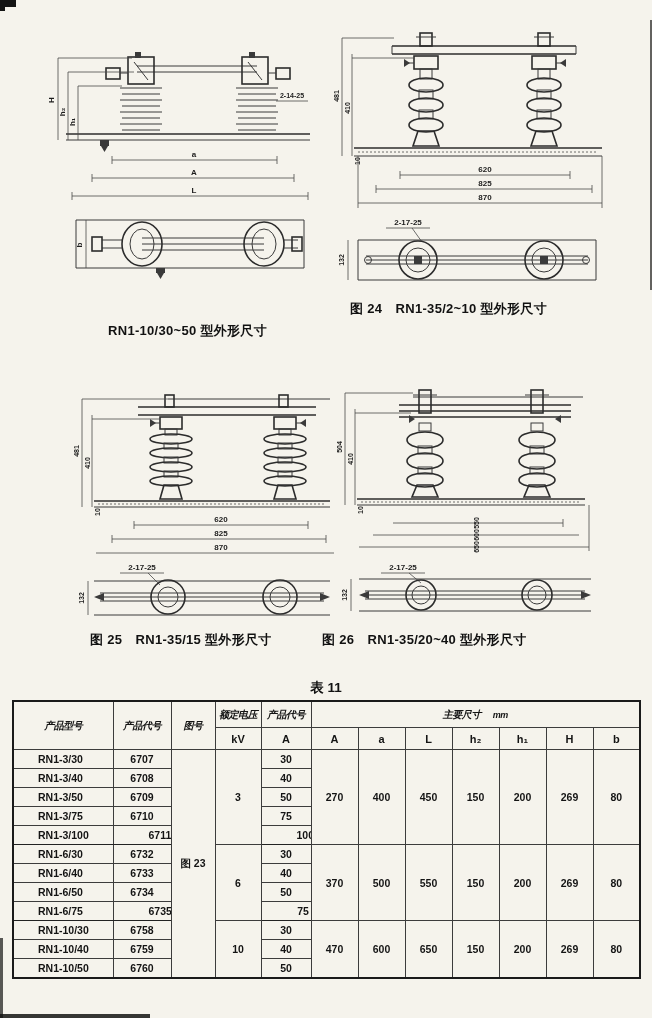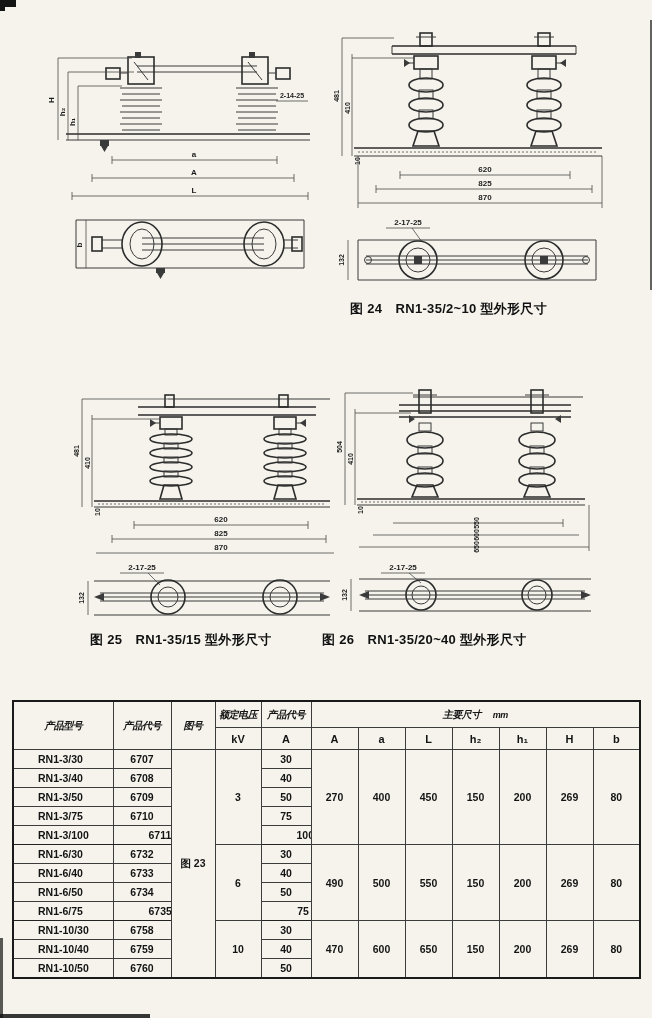--- a/index.html
+++ b/index.html
@@ -249,20 +249,21 @@
         <rect class="fillg" x="84" y="228" width="8" height="8"></rect>
         <rect class="fillg" x="210" y="228" width="8" height="8"></rect>
         <circle class="ln" cx="38" cy="232" r="3.5"></circle>
         <circle class="ln" cx="256" cy="232" r="3.5"></circle>
         <line class="dim" x1="18" y1="212" x2="18" y2="252"></line>
         <text class="dtx2" transform="rotate(-90 14 232)" x="14" y="232" text-anchor="middle">132</text>
       </g>
     </svg>
   </div>
 
+  <div class="caption" style="left:108px;top:322px;">RN1-10/30~50 型外形尺寸</div>
   <div class="caption" style="left:350px;top:300px;">图 24　RN1-35/2~10 型外形尺寸</div>
 
   <div class="fig" style="left:68px;top:385px;">
     <svg width="285" height="238" viewBox="0 0 285 238">
       <g>
         <line class="ln" x1="100" y1="14" x2="262" y2="14"></line>
         <line class="lnb" x1="70" y1="22" x2="248" y2="22"></line>
         <line class="lnb" x1="70" y1="30" x2="248" y2="30"></line>
         <rect class="lnb" x="97" y="10" width="9" height="12"></rect>
         <rect class="lnb" x="211" y="10" width="9" height="12"></rect>
@@ -409,20 +410,21 @@
         <path class="fillg" d="M258 210 L248 206 L248 214 Z"></path>
         <line class="dim" x1="18" y1="194" x2="18" y2="226"></line>
         <text class="dtx2" transform="rotate(-90 14 210)" x="14" y="210" text-anchor="middle">132</text>
       </g>
     </svg>
   </div>
 
   <div class="caption" style="left:90px;top:631px;">图 25　RN1-35/15 型外形尺寸</div>
   <div class="caption" style="left:322px;top:631px;">图 26　RN1-35/20~40 型外形尺寸</div>
 
+  <div class="tbl-title">表 11</div>
 
   <table class="data">
     <colgroup>
       <col style="width:100px">
         <col style="width:58px">
         <col style="width:44px">
       <col style="width:46px">
         <col style="width:50px">
       <col style="width:47px">
         <col style="width:47px">
@@ -488,21 +490,21 @@
       <td class="model">RN1-3/100</td>
       <td>6711</td>
       <td>100</td>
     </tr>
 
     <tr>
       <td class="model">RN1-6/30</td>
       <td>6732</td>
       <td rowspan="4">6</td>
       <td>30</td>
-      <td rowspan="4">490</td>
+      <td rowspan="4">370</td>
       <td rowspan="4">500</td>
       <td rowspan="4">550</td>
       <td rowspan="4">150</td>
       <td rowspan="4">200</td>
       <td rowspan="4">269</td>
       <td rowspan="4">80</td>
     </tr>
     <tr>
       <td class="model">RN1-6/40</td>
       <td>6733</td>

